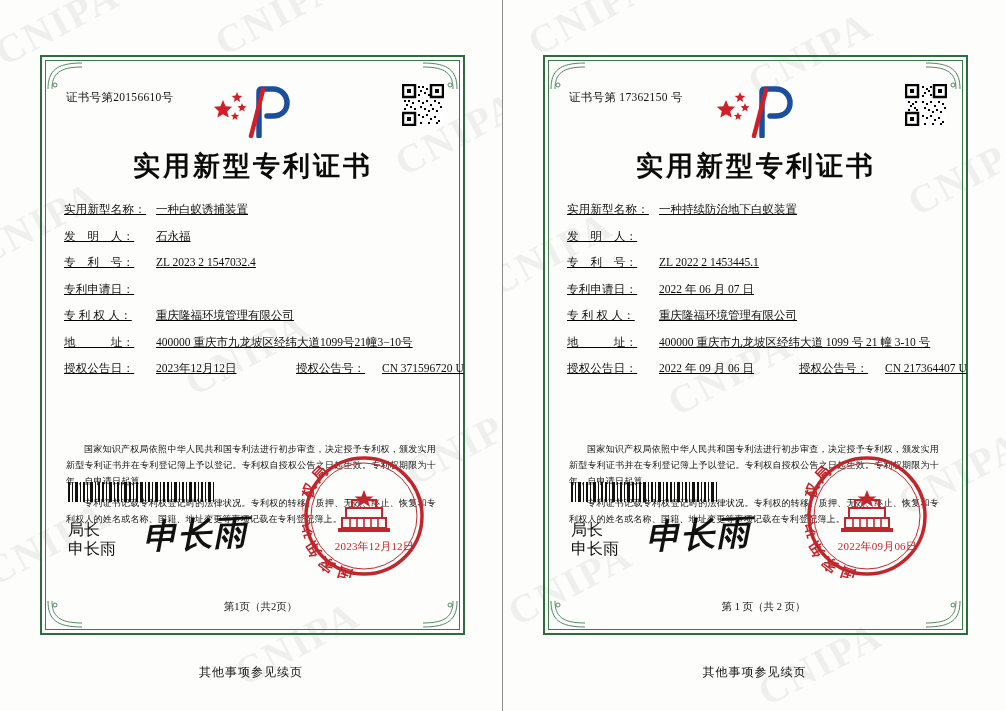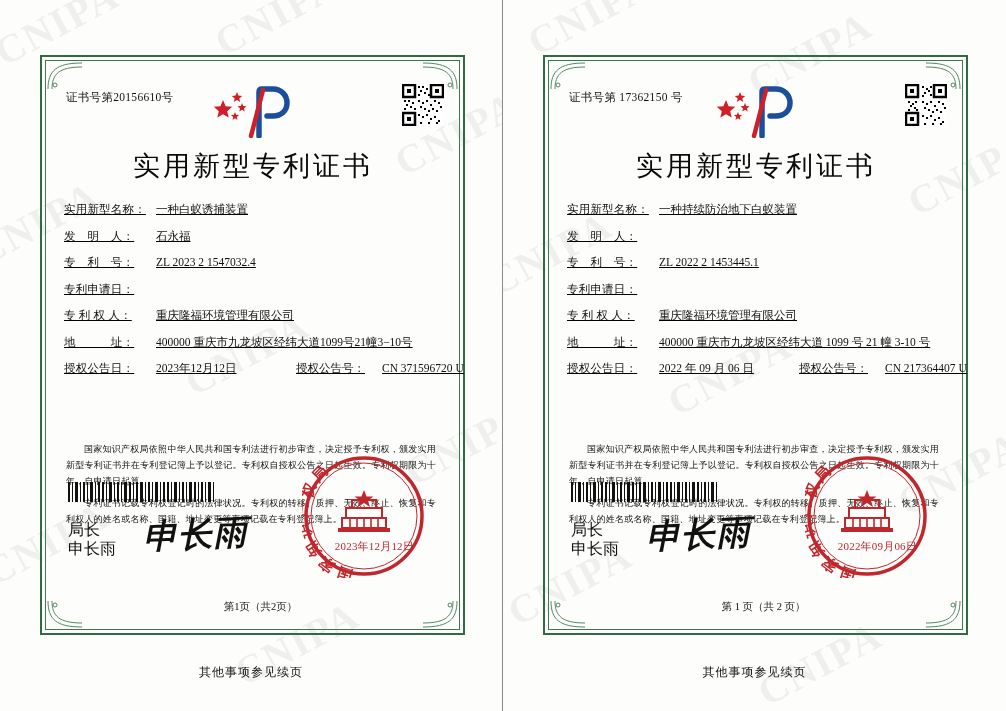--- a/index.html
+++ b/index.html
@@ -107,21 +107,21 @@
     height: 52px;
   }
 
   .title {
     position: absolute;
     left: 0;
     right: 0;
     top: 76px;
     text-align: center;
     font-family: "Liberation Serif", serif;
-    font-weight: normal;
+    font-weight: bold;
     font-size: 27px;
     letter-spacing: 3px;
     color: #0b0b0b;
   }
 
   .fields {
     position: absolute;
     left: 6px;
     top: 130px;
     width: 378px;
@@ -595,20 +595,21 @@
         </div>
         <div class="field">
           <span class="lbl">发　明　人：</span>
         </div>
         <div class="field">
           <span class="lbl">专　利　号：</span>
           <span class="val">ZL 2022 2 1453445.1</span>
         </div>
         <div class="field">
           <span class="lbl">专利申请日：</span>
+          <span class="val">2022 年 06 月 07 日</span>
         </div>
         <div class="field">
           <span class="lbl">专 利 权 人：</span>
           <span class="val">重庆隆福环境管理有限公司</span>
         </div>
         <div class="field">
           <span class="lbl">地　　　址：</span>
           <span class="val">400000 重庆市九龙坡区经纬大道 1099 号 21 幢 3-10 号</span>
         </div>
         <div class="field grant">

